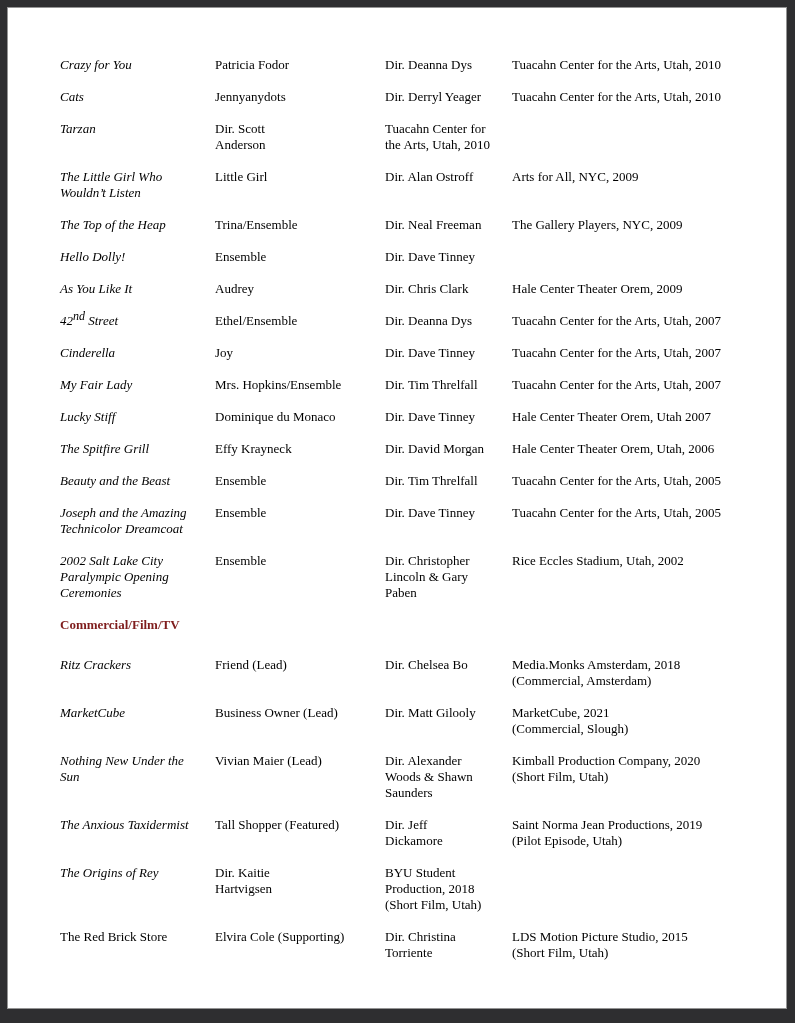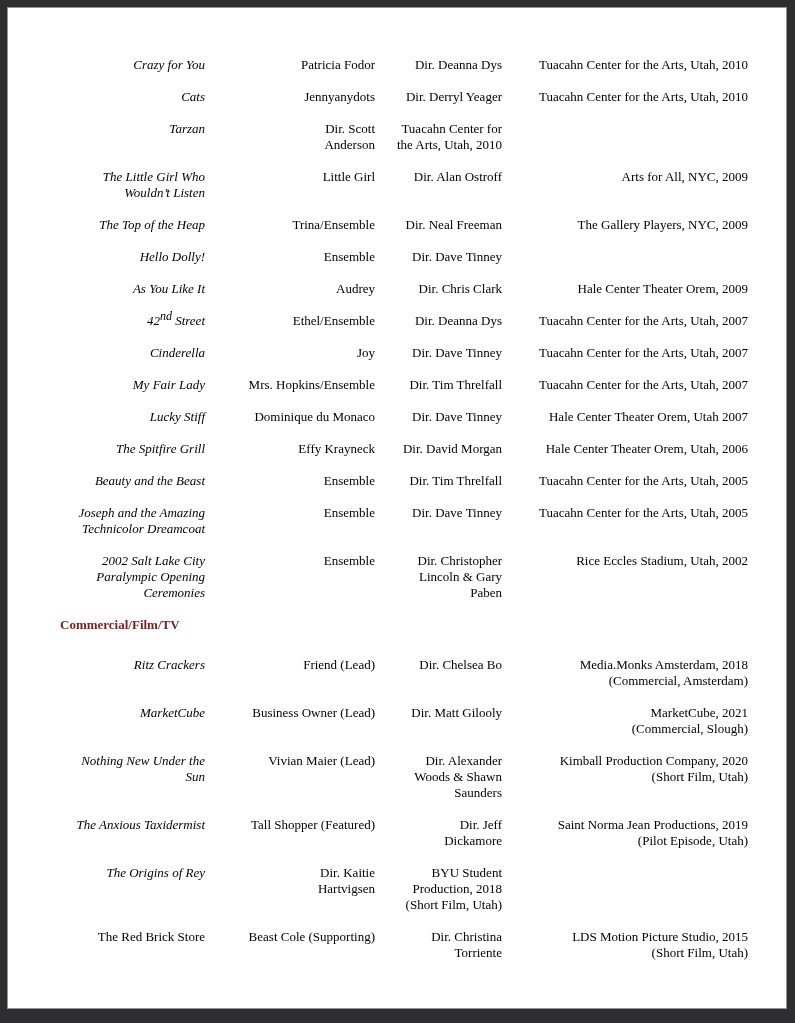--- a/index.html
+++ b/index.html
@@ -20,21 +20,20 @@
     box-sizing: border-box;
     background: #ffffff;
     border: 1px solid #949494;
     padding: 49px 28px 0 52px;
     overflow: hidden;
   }
   .row {
     display: grid;
     grid-template-columns: 155px 170px 127px 1fr;
     margin-bottom: 16px;
-    text-align: right;
   }
   .cell {
     font-size: 13px;
     line-height: 16px;
     color: #000000;
     white-space: pre-line;
     padding-right: 10px;
   }
   .title { font-style: italic; }
   .title.roman { font-style: normal; }
@@ -193,21 +192,21 @@
       </div>
       <div class="row">
         <div class="cell title">The Origins of Rey</div>
         <div class="cell">Dir. Kaitie
 Hartvigsen</div>
         <div class="cell">BYU Student Production, 2018
 (Short Film, Utah)</div>
       </div>
       <div class="row">
         <div class="cell title roman">The Red Brick Store</div>
-        <div class="cell">Beast Cole (Supporting)</div>
+        <div class="cell">Elvira Cole (Supporting)</div>
         <div class="cell">Dir. Christina
 Torriente</div>
         <div class="cell">LDS Motion Picture Studio, 2015
 (Short Film, Utah)</div>
       </div>
     </section>
 
   </div>
 </div>
 

